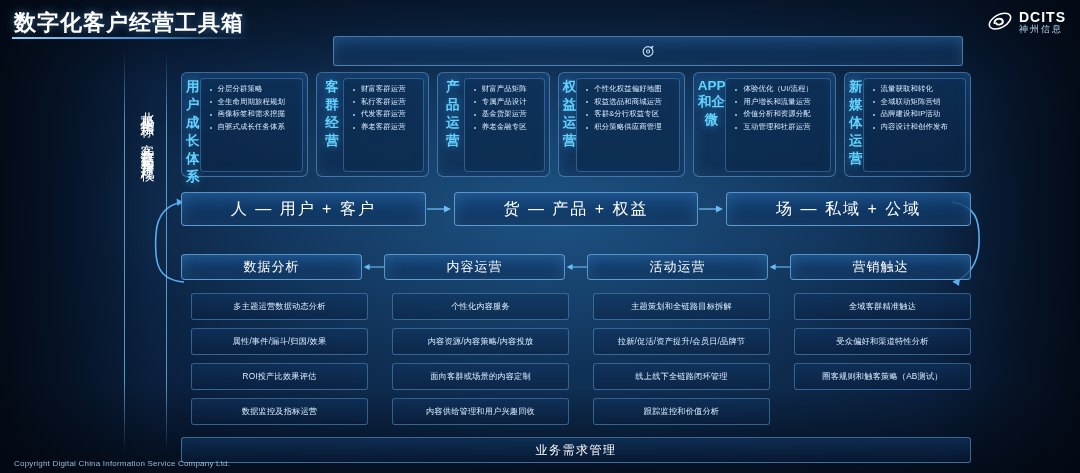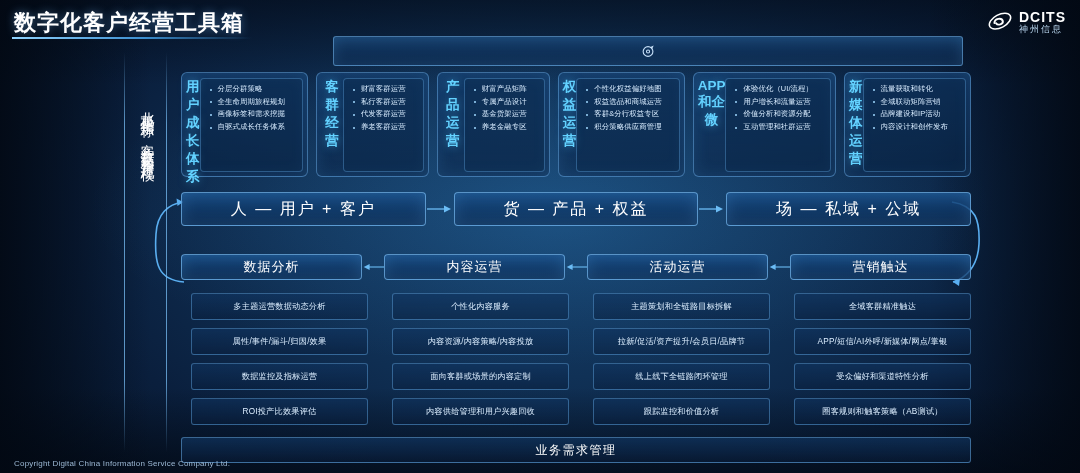--- a/index.html
+++ b/index.html
@@ -338,38 +338,37 @@
           </svg>
       </div>
       <div class="flow-box">营销触达</div>
     </div>
   </div>
 
   <div class="grid">
     <div class="gcol">
       <div class="gcell">多主题运营数据动态分析</div>
       <div class="gcell">属性/事件/漏斗/归因/效果</div>
+      <div class="gcell">ROI投产比效果评估</div>
       <div class="gcell">数据监控及指标运营</div>
-      <div class="gcell">ROI投产比效果评估</div>
     </div>
     <div class="gcol">
       <div class="gcell">个性化内容服务</div>
       <div class="gcell">内容资源/内容策略/内容投放</div>
       <div class="gcell">面向客群或场景的内容定制</div>
       <div class="gcell">内容供给管理和用户兴趣回收</div>
     </div>
     <div class="gcol">
       <div class="gcell">主题策划和全链路目标拆解</div>
       <div class="gcell">拉新/促活/资产提升/会员日/品牌节</div>
       <div class="gcell">线上线下全链路闭环管理</div>
       <div class="gcell">跟踪监控和价值分析</div>
     </div>
     <div class="gcol">
       <div class="gcell">全域客群精准触达</div>
-      <div class="gcell">APP/短信/AI外呼/新媒体/网点/掌银</div>
       <div class="gcell">受众偏好和渠道特性分析</div>
       <div class="gcell">圈客规则和触客策略（AB测试）</div>
     </div>
   </div>
 
   <div class="bottom-bar">业务需求管理</div>
 
   <div class="footer">Copyright  Digital China Information Service Company Ltd.</div>
 
 </div>

